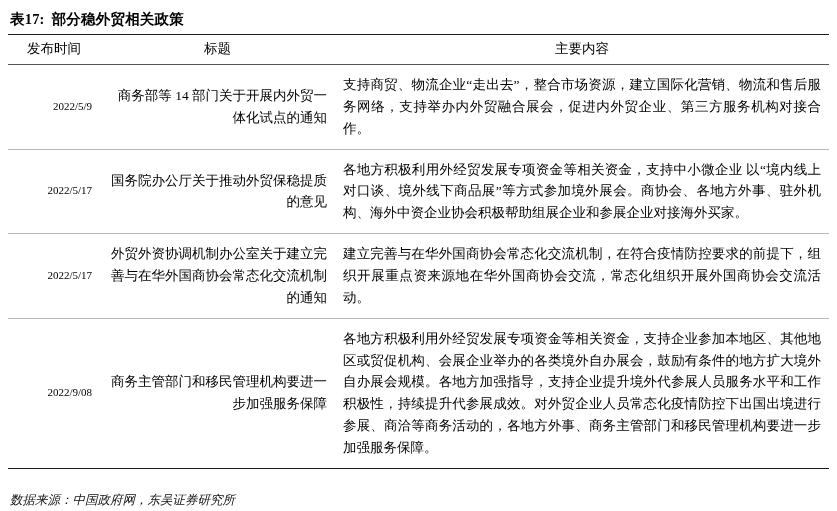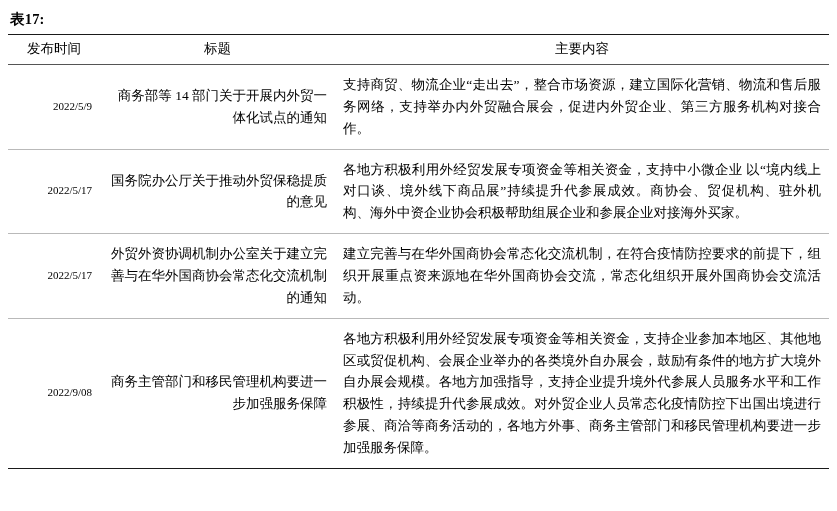--- a/index.html
+++ b/index.html
@@ -96,20 +96,21 @@
     white-space: nowrap;
   }
 </style>
 </head>
 <body>
 
 <div class="page">
 
   <div class="title-row">
     <span class="title-label">表17:</span>
+    <span class="title-text">部分稳外贸相关政策</span>
   </div>
 
   <table class="policy-table">
     <colgroup>
       <col class="col-date">
       <col class="col-title">
       <col class="col-content">
     </colgroup>
     <thead>
       <tr>
@@ -120,29 +121,30 @@
     </thead>
     <tbody>
       <tr>
         <td class="cell-date">2022/5/9</td>
         <td class="cell-title">商务部等 14 部门关于开展内外贸一体化试点的通知</td>
         <td class="cell-content">支持商贸、物流企业“走出去”，整合市场资源，建立国际化营销、物流和售后服务网络，支持举办内外贸融合展会，促进内外贸企业、第三方服务机构对接合作。</td>
       </tr>
       <tr>
         <td class="cell-date">2022/5/17</td>
         <td class="cell-title">国务院办公厅关于推动外贸保稳提质的意见</td>
-        <td class="cell-content">各地方积极利用外经贸发展专项资金等相关资金，支持中小微企业 以“境内线上对口谈、境外线下商品展”持续提升代参展成效。商协会、贸促机构、驻外机构、海外中资企业协会积极帮助组展企业和参展企业对接海外买家。</td>
+        <td class="cell-content">各地方积极利用外经贸发展专项资金等相关资金，支持中小微企业 以“境内线上对口谈、境外线下商品展”等方式参加境外展会。商协会、各地方外事、驻外机构、海外中资企业协会积极帮助组展企业和参展企业对接海外买家。</td>
       </tr>
       <tr>
         <td class="cell-date">2022/5/17</td>
         <td class="cell-title">外贸外资协调机制办公室关于建立完善与在华外国商协会常态化交流机制的通知</td>
         <td class="cell-content">建立完善与在华外国商协会常态化交流机制，在符合疫情防控要求的前提下，组织开展重点资来源地在华外国商协会交流，常态化组织开展外国商协会交流活动。</td>
       </tr>
       <tr>
         <td class="cell-date">2022/9/08</td>
         <td class="cell-title">商务主管部门和移民管理机构要进一步加强服务保障</td>
         <td class="cell-content">各地方积极利用外经贸发展专项资金等相关资金，支持企业参加本地区、其他地区或贸促机构、会展企业举办的各类境外自办展会，鼓励有条件的地方扩大境外自办展会规模。各地方加强指导，支持企业提升境外代参展人员服务水平和工作积极性，持续提升代参展成效。对外贸企业人员常态化疫情防控下出国出境进行参展、商洽等商务活动的，各地方外事、商务主管部门和移民管理机构要进一步加强服务保障。</td>
       </tr>
     </tbody>
   </table>
 
+  <div class="source">数据来源：中国政府网，东吴证券研究所</div>
 
 </div>
 
 </body></html>

